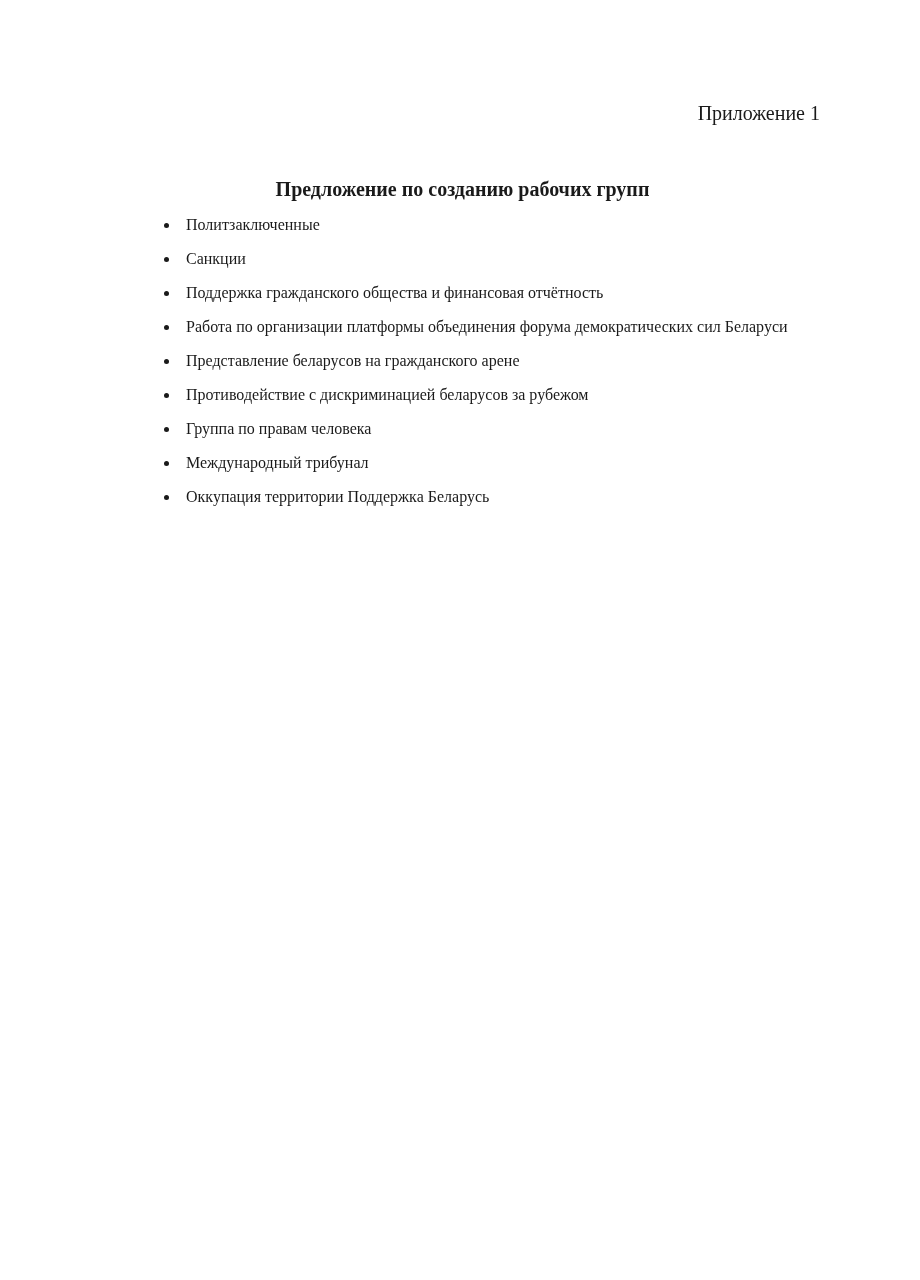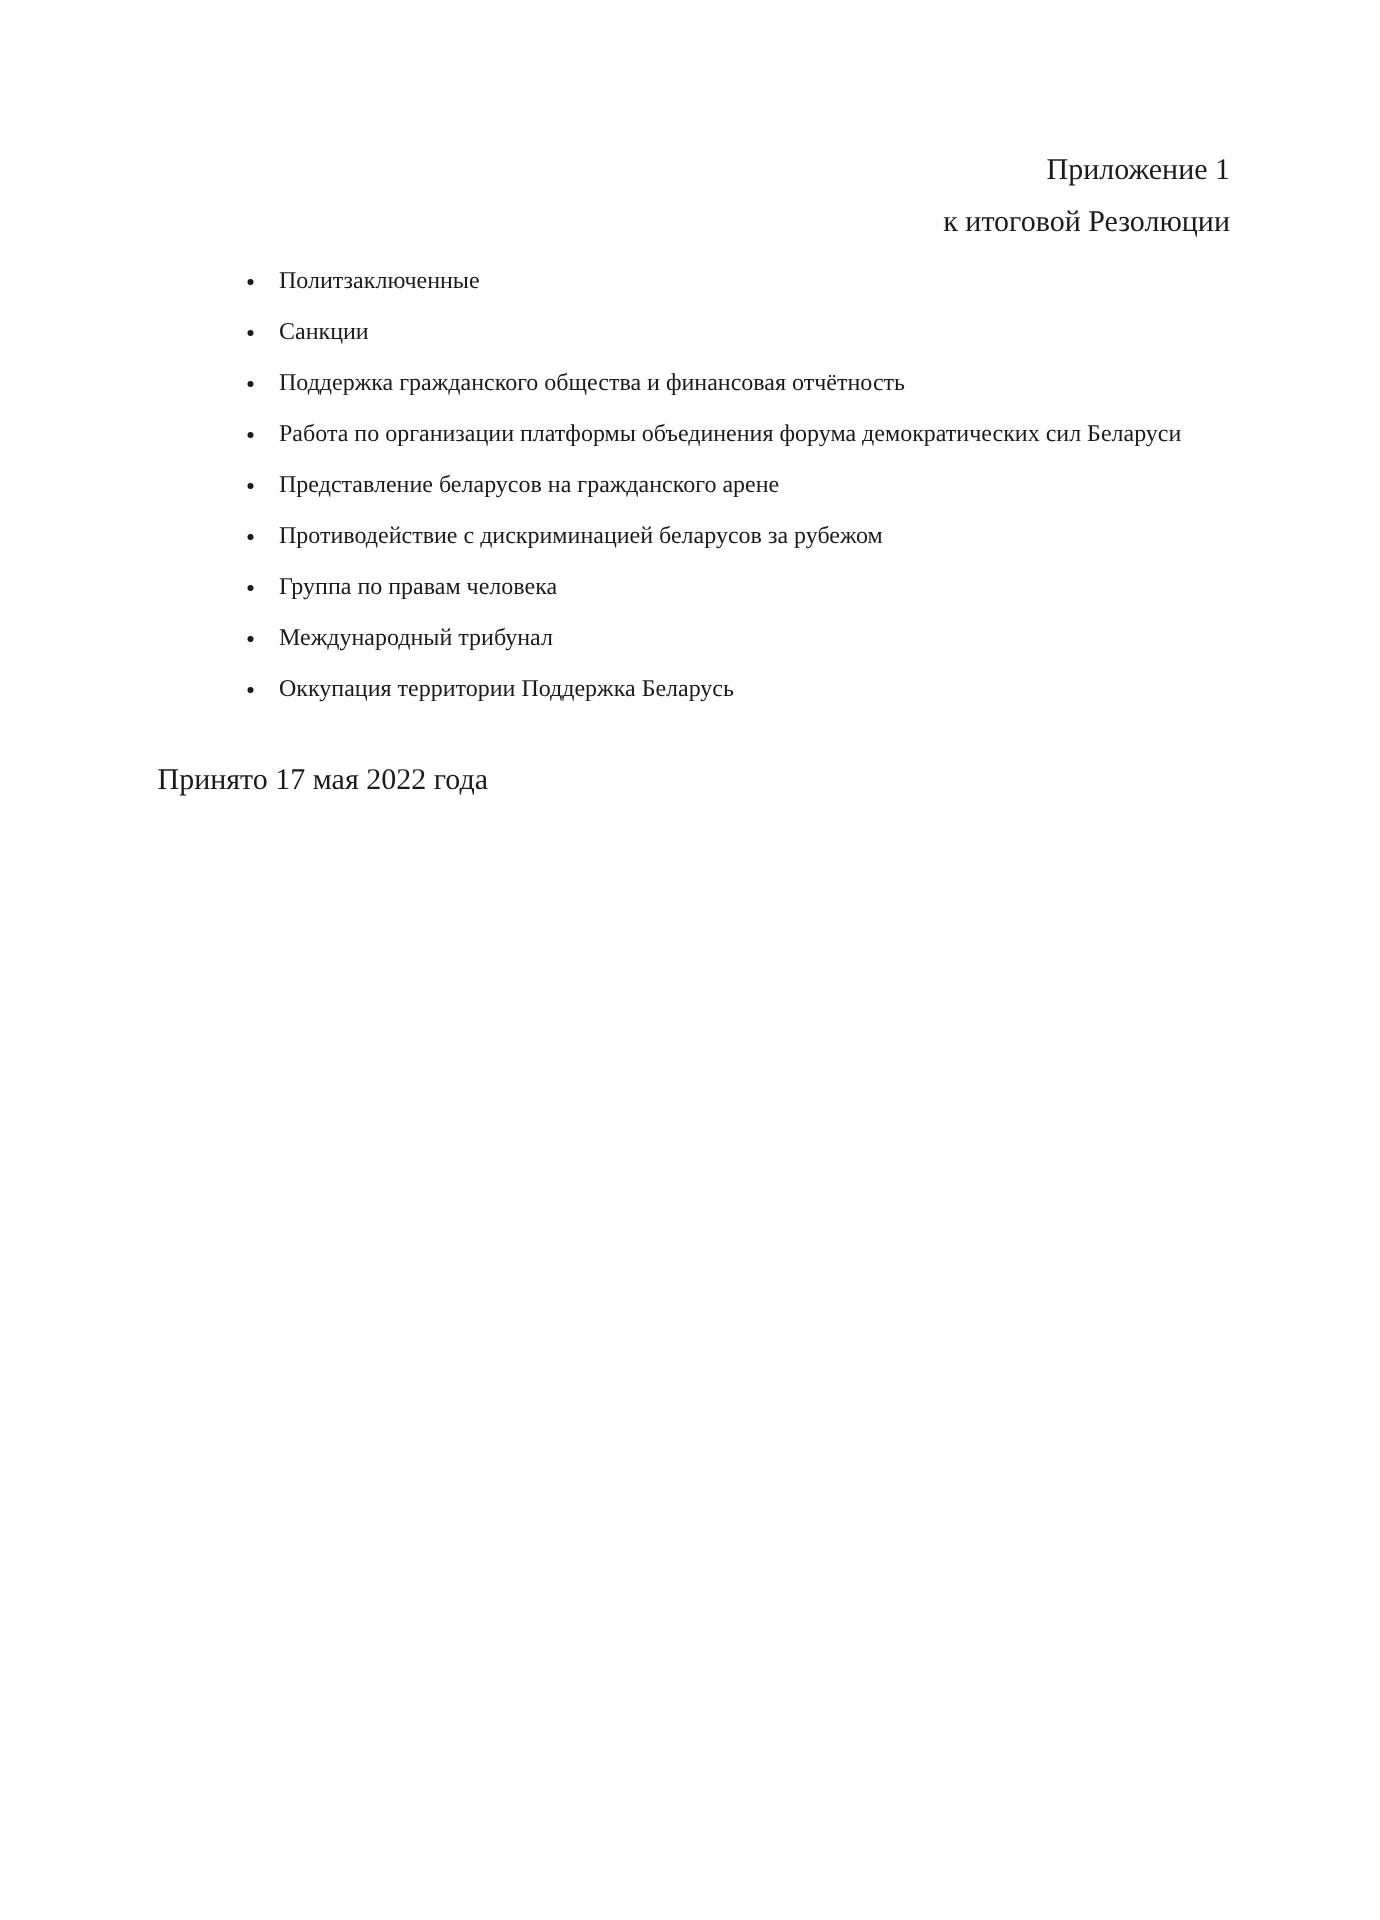--- a/index.html
+++ b/index.html
@@ -52,31 +52,30 @@
     line-height: 28px;
   }
 </style>
 </head>
 <body>
 
 <div class="page">
 
   <div class="header-block">
     <p class="header-line">Приложение 1</p>
-    <p class="header-line">к итоговой Резолюции</p>
   </div>
 
+  <h1 class="doc-title">Предложение по созданию рабочих групп</h1>
 
   <ul class="wg-list">
     <li>Политзаключенные</li>
     <li>Санкции</li>
     <li>Поддержка гражданского общества и финансовая отчётность</li>
     <li>Работа по организации платформы объединения форума демократических сил Беларуси</li>
     <li>Представление беларусов на гражданского арене</li>
     <li>Противодействие с дискриминацией беларусов за рубежом</li>
     <li>Группа по правам человека</li>
     <li>Международный трибунал</li>
     <li>Оккупация территории Поддержка Беларусь</li>
   </ul>
 
-  <p class="footer-line">Принято 17 мая 2022 года</p>
 
 </div>
 
 </body></html>

